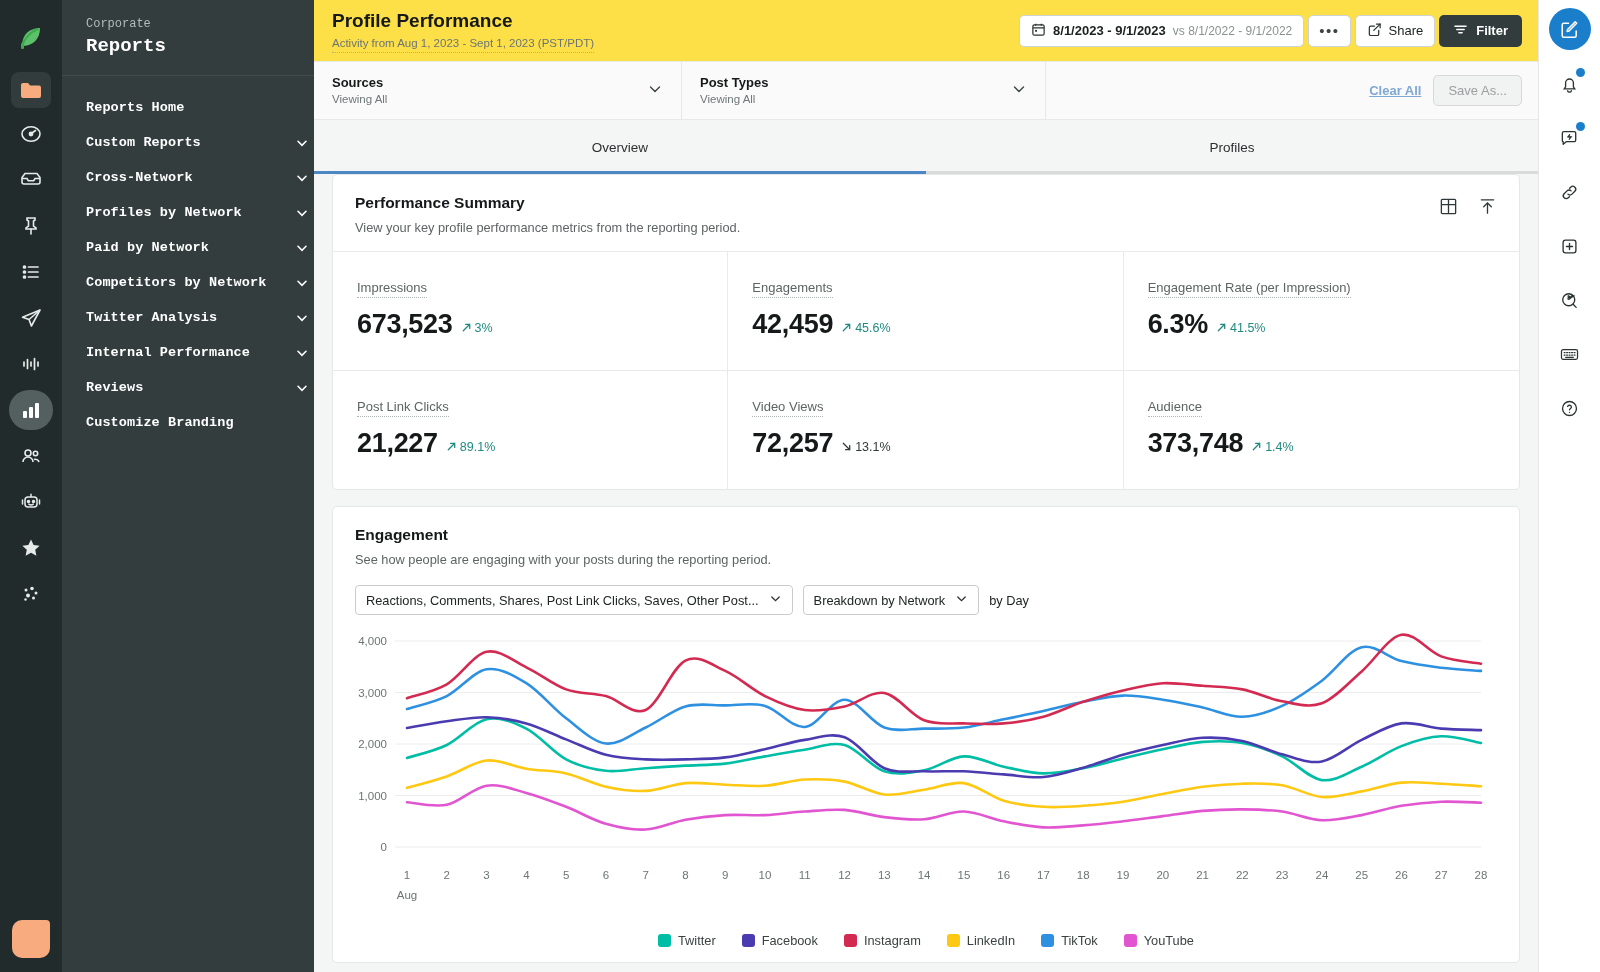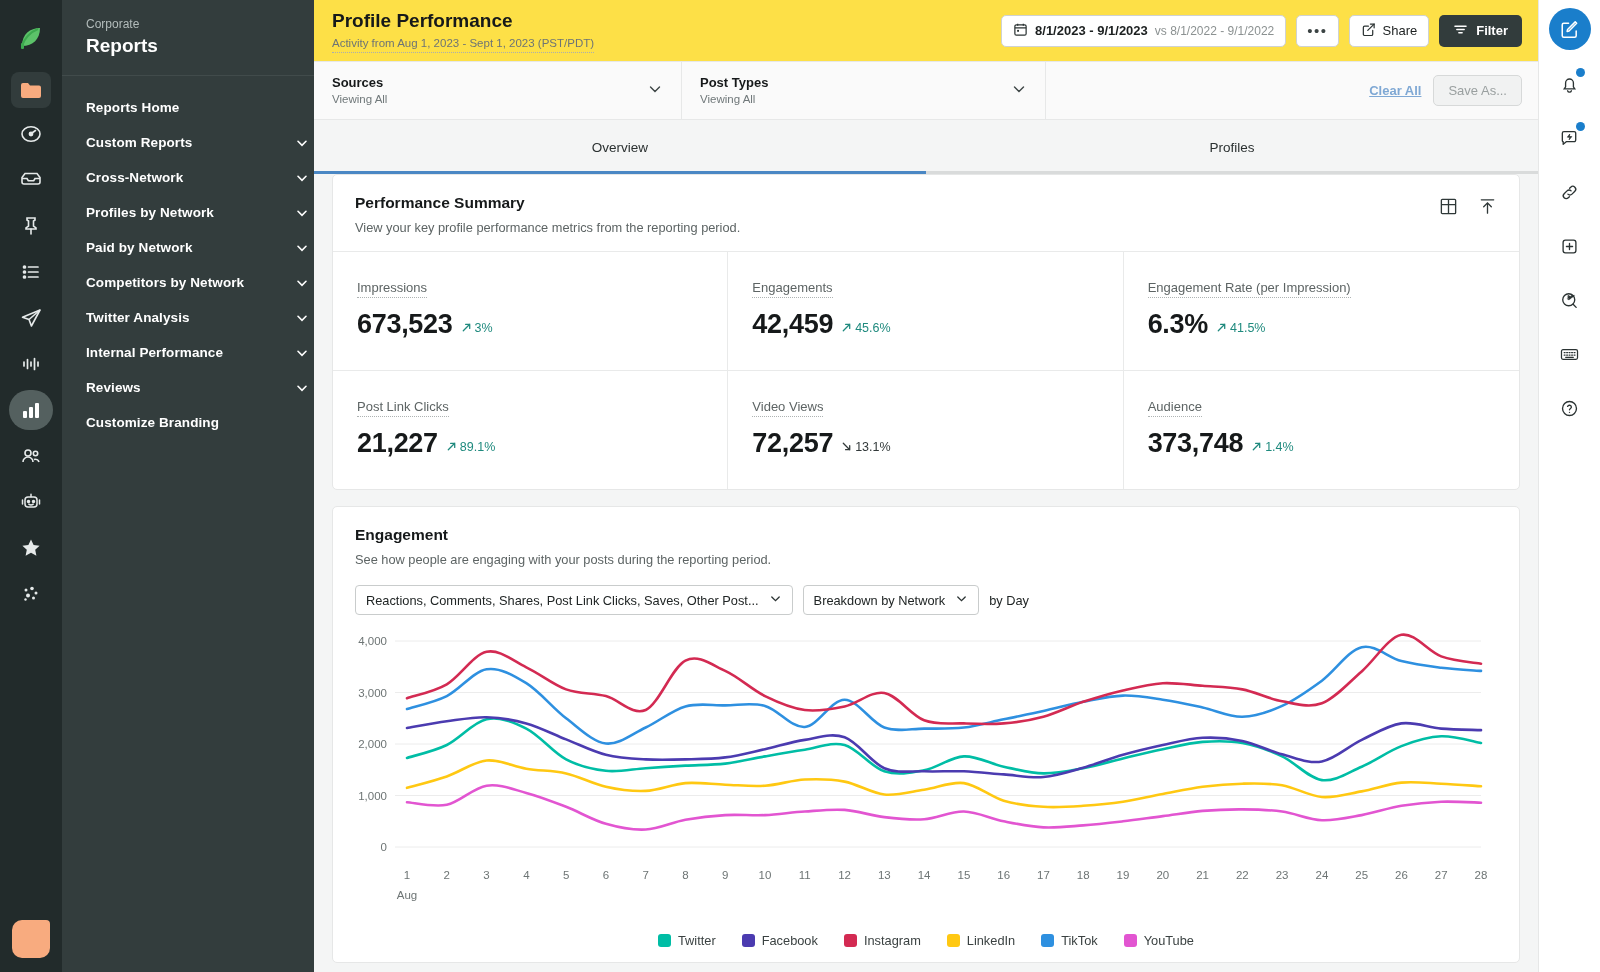--- a/index.html
+++ b/index.html
@@ -30,21 +30,21 @@
     position: absolute; bottom: 14px; left: 50%; transform: translateX(-50%);
   }
   .avatar-sq {
     width: 38px; height: 38px; background: #f8ab7f;
     border-radius: 10px 4px 10px 10px;
   }
 
   
   .sidebar {
     width: 252px; min-width: 252px; height: 972px;
-    background: #333d3d; color: #ffffff;
+    background: #333d3d; color: #ffffff; font-family: Liberation Mono, monospace;
   }
   .sb-head { padding: 16px 24px 16px 24px; border-bottom: 1px solid #414b4b; }
   .sb-corp { font-size: 12px; color: #b3bcbb; line-height: 16px; }
   .sb-title { font-size: 19px; font-weight: bold; line-height: 26px; margin-top: 1px; }
   .sb-nav { padding-top: 14px; }
   .sb-item {
     display: flex; align-items: center; justify-content: space-between;
     padding: 10px 5px 10px 24px; cursor: pointer;
   }
   .sb-label { font-size: 13.5px; font-weight: bold; letter-spacing: .1px; }
@@ -56,21 +56,21 @@
   .topbar {
     height: 62px; background: #fde047; border-bottom: 1px solid #e7e8e8;
     display: flex; align-items: center; padding: 0 16px 0 18px;
   }
   .tb-left { flex: 1; }
   .page-title { font-size: 19px; font-weight: bold; color: #16191a; line-height: 24px; }
   .page-sub {
     font-size: 11.5px; color: #6d7475; line-height: 16px; margin-top: 2px;
     border-bottom: 1px dotted #a9aeae; display: inline-block; padding-bottom: 1px;
   }
-  .tb-right { display: flex; align-items: center; gap: 10px; }
+  .tb-right { display: flex; align-items: center; gap: 4px; }
   .pill {
     height: 32px; border: 1px solid #cfd2d2; border-radius: 5px; background: #fff;
     display: flex; align-items: center; gap: 7px; padding: 0 11px;
     font-size: 13px; color: #1c2020; cursor: pointer; white-space: nowrap;
   }
   .pill.small { padding: 0 10px; }
   .rng-main { font-weight: bold; font-size: 13px; }
   .rng-vs { color: #8b9191; font-size: 12px; }
   .dots { letter-spacing: 1.5px; font-size: 15px; color: #3c4444; line-height: 1; }
   .btn-filter {

